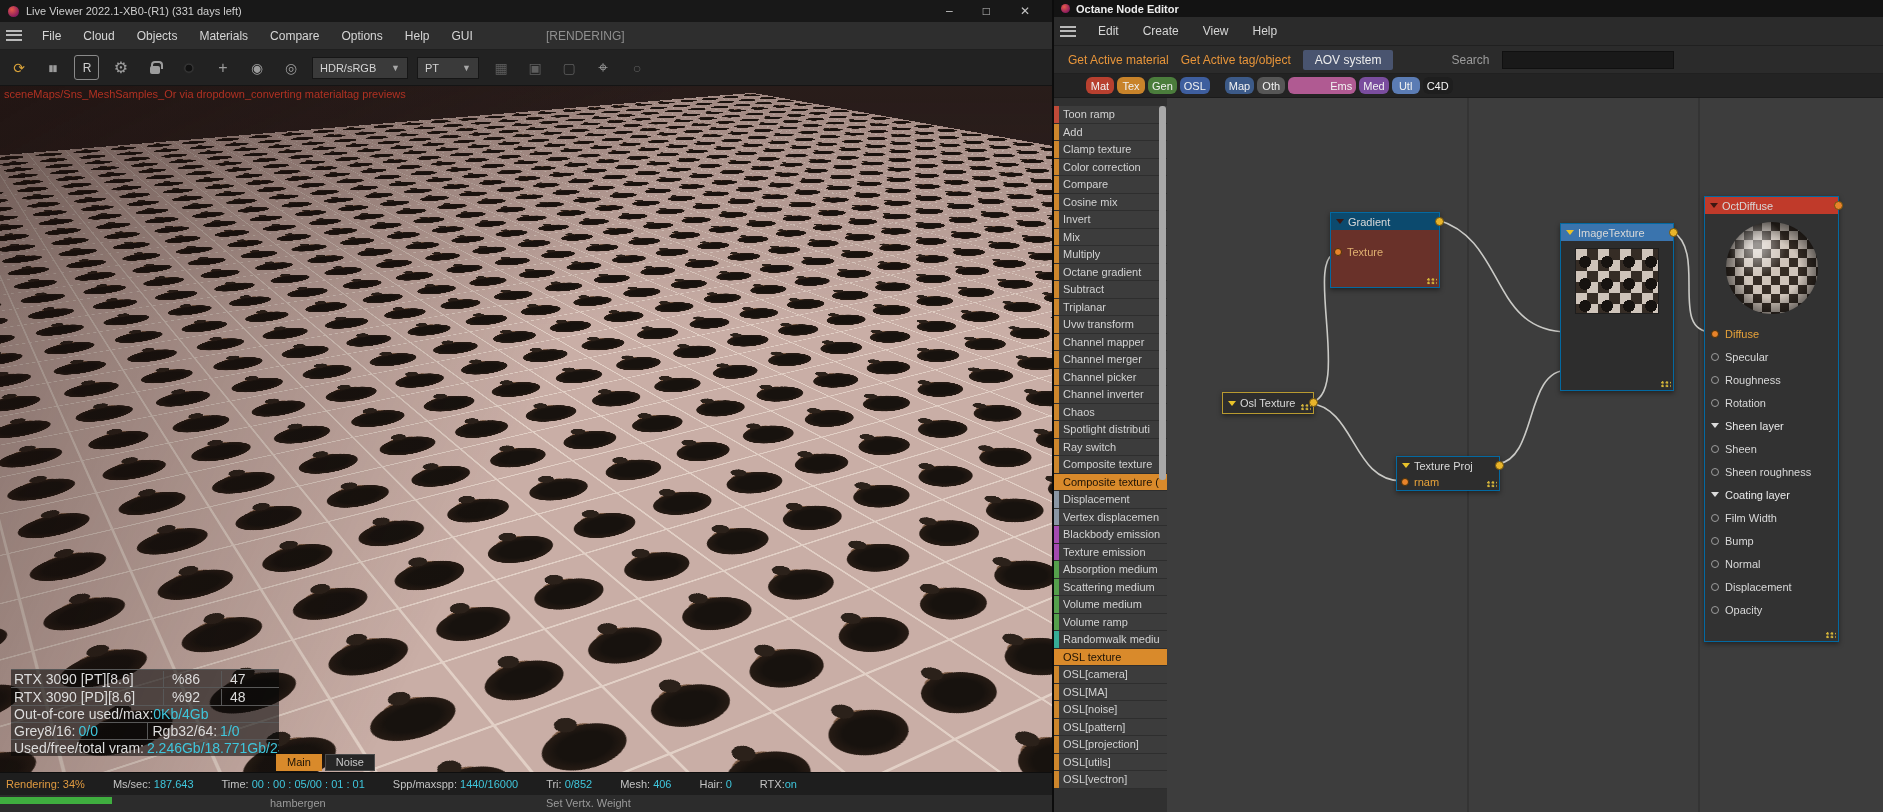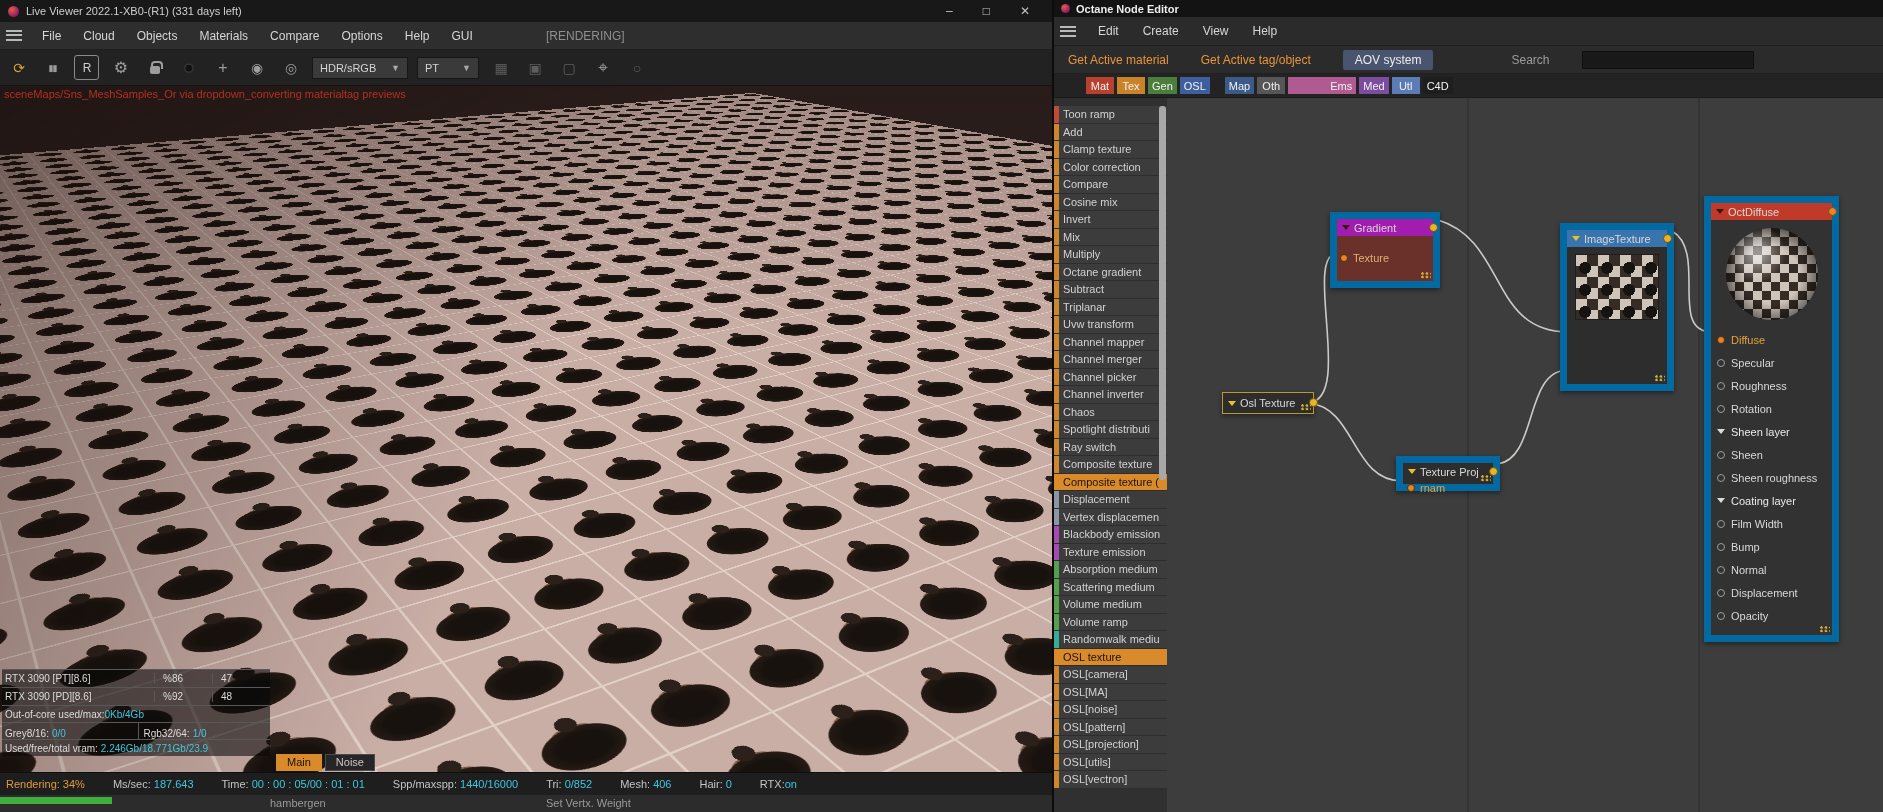--- a/index.html
+++ b/index.html
@@ -36,21 +36,21 @@
       radial-gradient(ellipse 46px 33px at 60px 72px,#17120e 58%,#261b14 90%,rgba(0,0,0,0) 92%),
       radial-gradient(ellipse 22px 10px at 60px 49px,#7a5a44 95%,rgba(0,0,0,0) 100%),
       linear-gradient(#e2d0c6 3px,rgba(0,0,0,0) 3px),
       linear-gradient(90deg,#e2d0c6 3px,rgba(0,0,0,0) 3px);
     background-size:120px 120px;
     transform-origin:50% 60%;
     transform:perspective(1000px) rotateX(53deg) rotateZ(-31deg)}
   .vp-shade{position:absolute;inset:0;background:linear-gradient(115deg,rgba(25,13,11,.42),rgba(0,0,0,0) 50%),linear-gradient(rgba(35,18,16,.25),rgba(0,0,0,0) 35%)}
   .overlay-text{position:absolute;top:2px;left:4px;color:#c03424;font-size:11px;white-space:nowrap;width:640px;overflow:hidden;opacity:.9}
 
-  .gpu-panel{position:absolute;left:2px;bottom:16px;width:268px;font-size:10px;color:#dcdcdc}
+  .gpu-panel{position:absolute;left:11px;bottom:16px;width:268px;font-size:14px;color:#dcdcdc}
   .g-row{display:flex;height:18px;align-items:center;background:rgba(8,8,8,.58);border-top:1px solid #585858}
   .g-name{flex:0 0 152px;padding-left:3px;white-space:nowrap;overflow:hidden}
   .g-load{flex:0 0 58px;border-left:1px solid #585858;padding-left:8px}
   .g-temp{flex:1 1 auto;border-left:1px solid #585858;padding-left:8px}
   .s-row{display:flex;height:17px;align-items:center;background:rgba(8,8,8,.58);border-top:1px solid #585858;padding-left:3px;white-space:nowrap;overflow:hidden}
   .s-cell{flex:1 1 50%;display:flex;align-items:flex-end;height:100%}
   .s-cell + .s-cell{border-left:1px solid #585858;padding-left:5px}
   .cyan{color:#3fc6dc;margin-left:3px}
   .view-tabs{position:absolute;left:276px;bottom:1px;display:flex;gap:3px;font-size:11px}
   .vtab{padding:1px 10px 2px;background:#262626;color:#c8c8c8;border:1px solid #4a4a4a}
@@ -60,50 +60,50 @@
   .orange{color:#e09a40}
   .bottomstrip{position:absolute;top:795px;left:0;width:100%;height:17px;background:#2c2c2c;font-size:11px;color:#9a9a9a;overflow:hidden}
   .progress{position:absolute;left:0;top:2px;width:112px;height:7px;background:#3fae3f}
   .bg-text-left{position:absolute;left:270px;top:2px}
   .bg-text-right{position:absolute;left:546px;top:2px}
 
   
   .ne{position:absolute;left:1054px;top:0;width:829px;height:812px;background:#3d3d3d;overflow:hidden}
   .ne-title{height:17px;background:#131313;display:flex;align-items:center;gap:6px;padding:0 7px;font-size:11px;font-weight:bold;color:#ededed}
   .ne-menubar{height:29px;background:#2b2b2b;display:flex;align-items:center;gap:4px;font-size:12px;color:#d6d6d6;border-bottom:1px solid #202020;padding-left:4px}
-  .ne-toolbar{height:28px;background:#2b2b2b;display:flex;align-items:center;gap:32px;padding:0 14px;font-size:12px;border-bottom:1px solid #202020}
+  .ne-toolbar{height:28px;background:#2b2b2b;display:flex;align-items:center;gap:12px;padding:0 14px;font-size:12px;border-bottom:1px solid #202020}
   .ne-btn{color:#e8953a;cursor:default}
   .ne-btn.aov{background:#49546f;color:#ececec;padding:3px 12px;border-radius:2px}
   .search-label{color:#9c9c9c;margin-left:46px}
   .search-input{width:172px;height:18px;background:#191919;border:1px solid #101010;color:#ddd;font-size:11px;padding:0 4px}
   .cat-tabs{height:24px;background:#232323;display:flex;align-items:center;gap:3px;padding-left:32px;font-size:11px;border-bottom:1px solid #1a1a1a}
-  .cat-tab{height:17px;min-width:28px;display:flex;align-items:center;justify-content:center;padding:0 4px;color:#f2f2f2;border-radius:0}
+  .cat-tab{height:17px;min-width:28px;display:flex;align-items:center;justify-content:center;padding:0 4px;color:#f2f2f2;border-radius:6px}
   .cat-tab:nth-of-type(5){margin-left:12px}
 
   .node-list{position:absolute;left:0;top:98px;bottom:0;width:113px;background:#303030;padding-top:8px;overflow:hidden}
   .nl-row{height:17.5px;display:flex;align-items:center;font-size:11px;color:#d2d2d2;background:#3c3c3c;border-bottom:1px solid #2e2e2e;white-space:nowrap;overflow:hidden}
   .nl-stripe{width:5px;height:100%;margin-right:4px;flex:none}
   .nl-row.selected{background:#d98a2b;color:#1c1206}
   .nl-scroll{position:absolute;right:1px;top:8px;width:7px;height:374px;background:#a8a8a8;border-radius:3px}
 
   .graph-bg{position:absolute;left:113px;top:98px;right:0;bottom:0;background:#3d3d3d}
   .grid-line{position:absolute;top:98px;bottom:0;width:2px;background:#343434}
   .wires{position:absolute;left:0;top:0;width:829px;height:812px;pointer-events:none}
 
-  .node{position:absolute;background:#2d2d2d;border:7px solid #0369a1;font-size:11px;color:#d8d8d8;box-shadow:0 2px 5px rgba(0,0,0,.45)}
+  .node{position:absolute;background:#2d2d2d;border:1px solid #0369a1;font-size:11px;color:#d8d8d8;box-shadow:0 2px 5px rgba(0,0,0,.45)}
   .node-header{height:17px;display:flex;align-items:center;gap:4px;padding:0 5px;position:relative;white-space:nowrap;overflow:visible}
   .tri{width:0;height:0;border-left:4px solid transparent;border-right:4px solid transparent;border-top:5px solid #e8c22a;flex:none}
   .tri.dark{border-top-color:#3c1712}
   .out-dot{position:absolute;right:-5px;top:4px;width:9px;height:9px;border-radius:50%;background:#e8b42a;border:1px solid #6e520e}
   .in-dot{width:8px;height:8px;border-radius:50%;background:#e8832a;border:1px solid #4a3008;flex:none}
   .grip{position:absolute;right:2px;bottom:2px;width:10px;height:7px;background-image:radial-gradient(circle 1.2px at 1.5px 1.5px,#d8b83a 1.1px,transparent 1.4px);background-size:4.5px 3.5px}
   .orange-label{color:#e8a33a}
 
   .gradient-node{left:276px;top:212px;width:110px;height:76px;background:#693129}
-  .gradient-node .node-header{background:#a21caf}
+  .gradient-node .node-header{background:#0c4a6e}
   .gradient-node .g-input{display:flex;align-items:center;gap:5px;margin:16px 0 0 3px;color:#e0b070}
 
   .osl-node{left:168px;top:392px;width:92px;height:22px;border:1px solid #b89a30}
   .osl-node .node-header{height:20px}
 
   .image-node{left:506px;top:223px;width:114px;height:168px}
   .image-node .node-header{background:#3a74ae}
   .tex-preview{width:84px;height:66px;margin:7px auto 10px;border:1px solid #1e1e1e;background-color:#cfc4ba;background-image:radial-gradient(circle 6px at 9px 13px,#171310 96%,transparent 100%),conic-gradient(#352c25 25%,#cfc4ba 0 50%,#352c25 0 75%,#cfc4ba 0);background-size:22px 22px}
   .it-row{height:19px;display:flex;align-items:center;gap:5px;padding:0 6px 0 4px}
   .it-row .mini-box{display:none}

